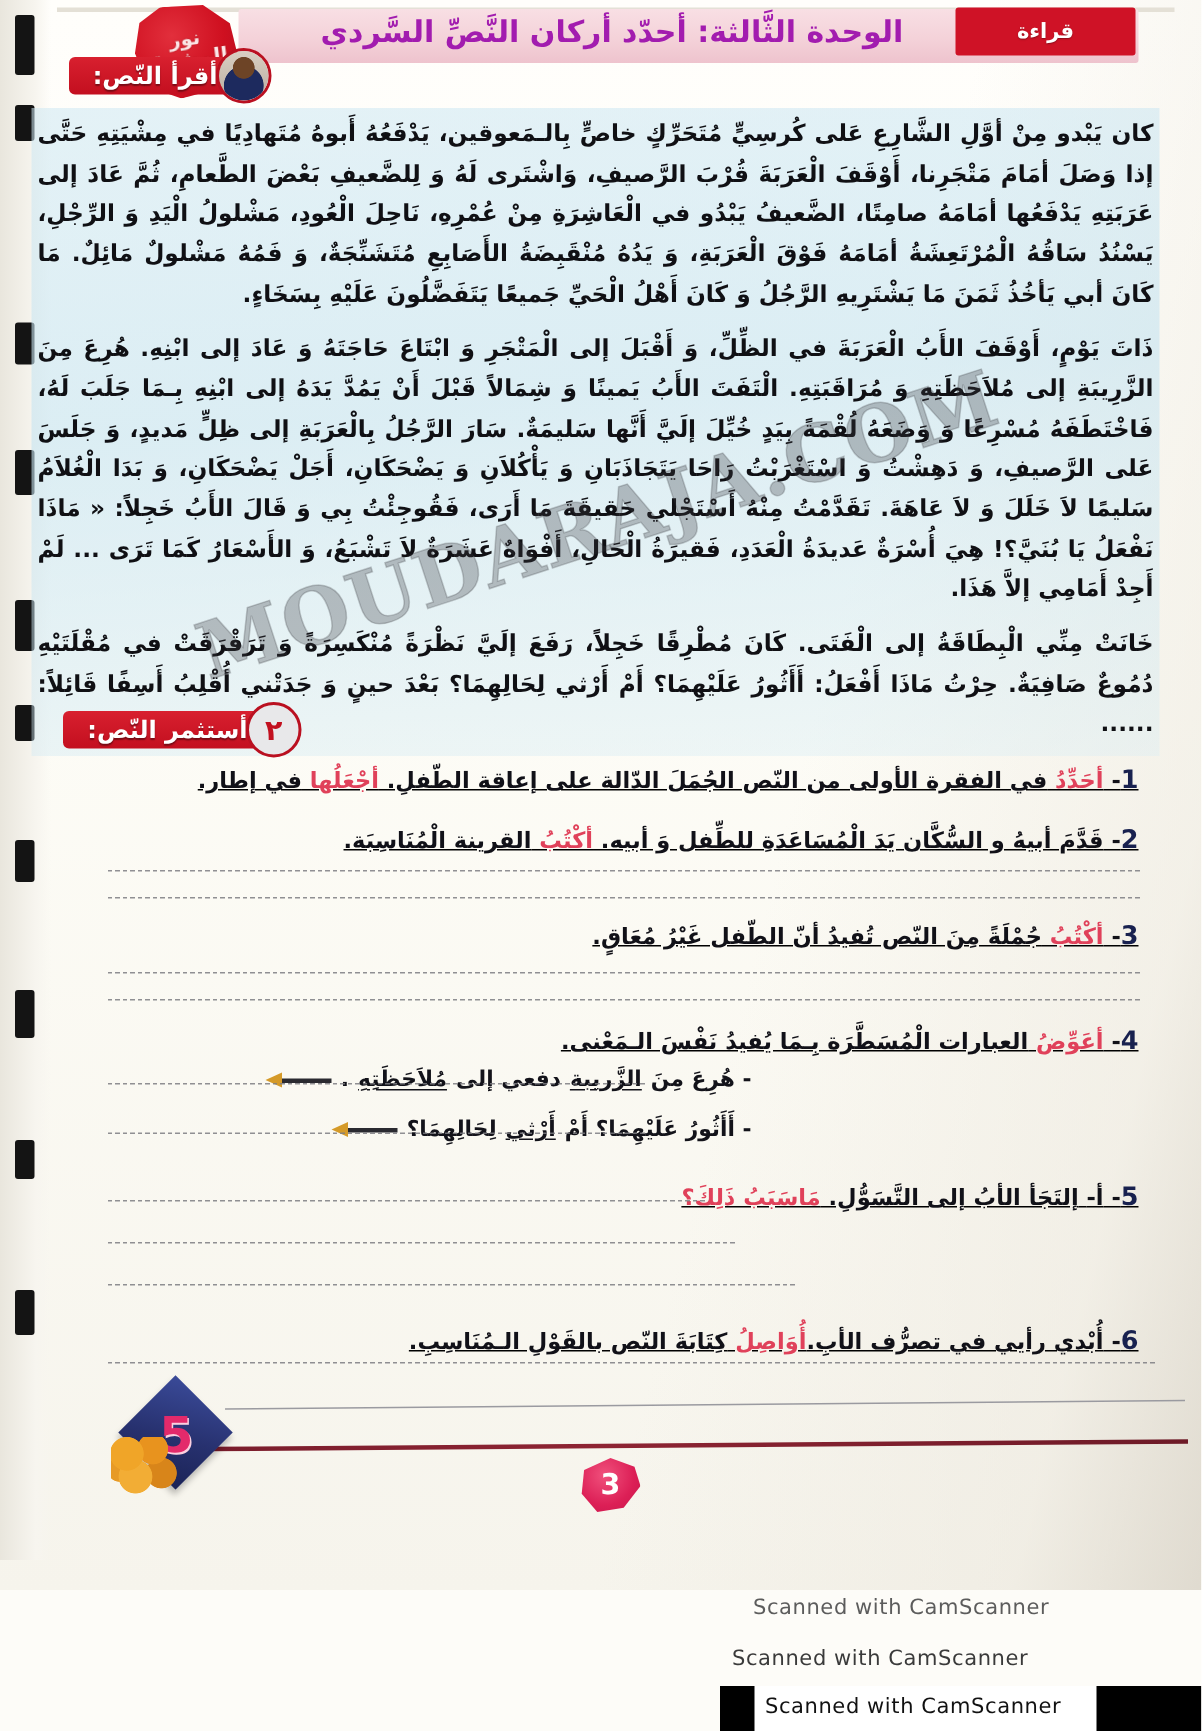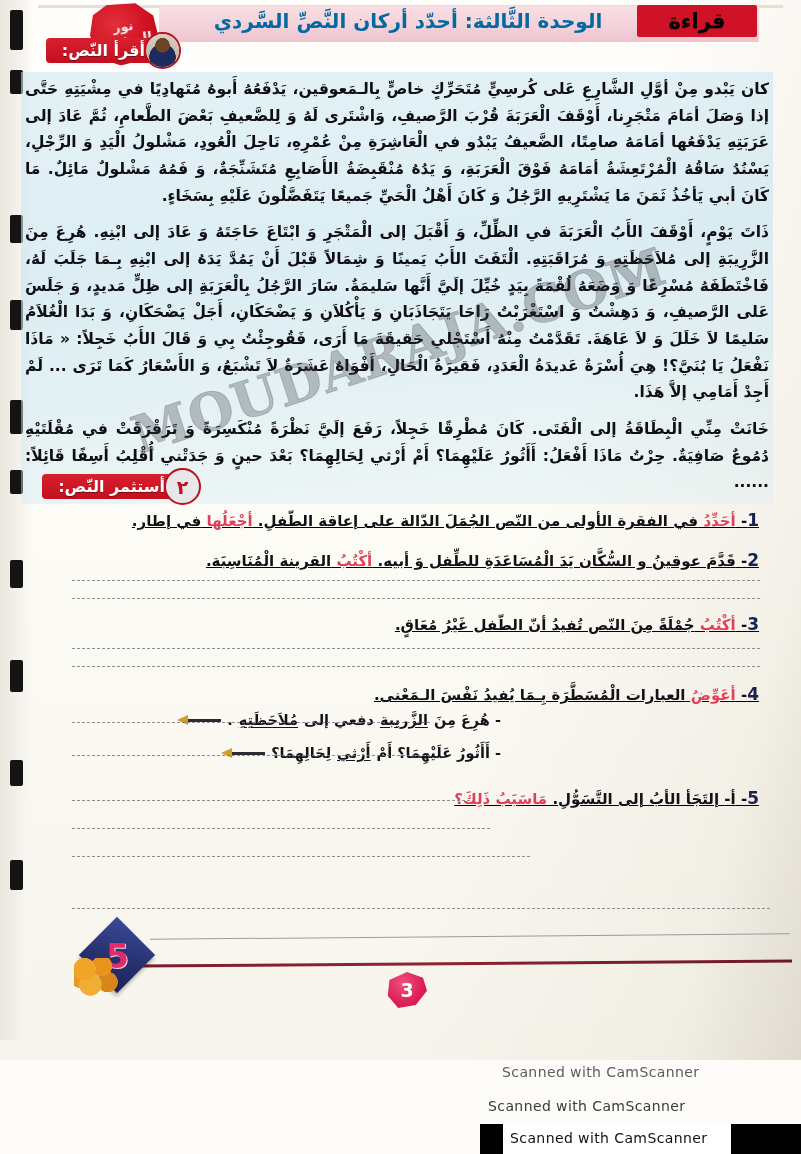--- a/index.html
+++ b/index.html
@@ -63,37 +63,37 @@
     position: absolute;
     right: 44px; top: 5px;
     width: 120px; height: 32px;
     background: #cf1226;
     display: flex;
     align-items: center;
     justify-content: center;
     border-radius: 2px;
   }
   .read-badge span {
-    color: #000000;
-    font-size: 21px;
+    color: #ffffff;
+    font-size: 14px;
     font-weight: bold;
     letter-spacing: 1px;
     text-shadow: 0 1px 1px rgba(0,0,0,.35);
     filter: blur(.25px);
   }
   .unit-title {
     position: absolute;
     right: 178px;
     top: 9px;
     width: 430px;
     text-align: center;
     direction: rtl;
     font-size: 20px;
     font-weight: bold;
-    color: #0369a1;
+    color: #a21caf;
     letter-spacing: -.2px;
   }
 
   
   .stamp {
     position: absolute;
     left: 90px; top: 3px;
     width: 68px; height: 62px;
     background: radial-gradient(ellipse at 38% 32%, #e22f3c 0%, #cf1020 58%, #b30c1c 100%);
     clip-path: polygon(30% 0%, 72% 3%, 96% 26%, 100% 63%, 78% 94%, 40% 100%, 10% 84%, 0% 46%, 8% 14%);
@@ -417,21 +417,21 @@
   </div>
 
   <div class="qblock" style="top:508px;">
     <p class="q">
       <span class="qn">1</span><span>- </span><span class="hl">أحَدِّدُ </span><span>في الفقرة الأولى من النّص الجُمَلَ الدّالة على إعاقة الطّفلِ. </span><span class="hl">أجْعَلُها </span><span>في إطار.</span>
     </p>
   </div>
 
   <div class="qblock" style="top:548px;">
     <p class="q">
-      <span class="qn">2</span><span>- </span><span>قَدَّمَ عوقينُ و السُّكَّان يَدَ الْمُسَاعَدَةِ للطِّفل وَ أبيه. </span><span class="hl">أكْتُبُ </span><span>القرينة الْمُنَاسِبَة.</span>
+      <span class="qn">2</span><span>- </span><span>قَدَّمَ أبيهُ و السُّكَّان يَدَ الْمُسَاعَدَةِ للطِّفل وَ أبيه. </span><span class="hl">أكْتُبُ </span><span>القرينة الْمُنَاسِبَة.</span>
     </p>
   </div>
 
   <div class="rule" style="left:72px; top:580px; width:690px;"></div>
   <div class="rule" style="left:72px; top:598px; width:690px;"></div>
 
   <div class="qblock" style="top:612px;">
     <p class="q">
       <span class="qn">3</span><span>- </span><span class="hl">أكْتُبُ </span><span>جُمْلَةً مِنَ النّص تُفيدُ أنّ الطّفل غَيْرُ مُعَاقٍ.</span>
     </p>
@@ -468,20 +468,25 @@
     <p class="q">
       <span class="qn">5</span><span>- </span><span>أ-</span><span> </span><span>إلتَجَأ الأبُ إلى التَّسَوُّلِ. </span><span class="hl">مَاسَبَبُ ذَلِكَ؟</span>
     </p>
   </div>
   <div class="rule" style="left:72px; top:800px; width:400px;"></div>
 
   <div class="rule" style="left:72px; top:828px; width:420px;"></div>
 
   <div class="rule" style="left:72px; top:856px; width:460px;"></div>
 
+  <div class="qblock" style="top:882px;">
+    <p class="q">
+      <span class="qn">6</span><span>- </span><span>أُبْدي رأيي في تصرُّف الأبِ.</span><span class="hl">أُوَاصِلُ </span><span>كِتَابَةَ النّص بالقَوْلِ الـمُنَاسِبِ.</span>
+    </p>
+  </div>
   <div class="rule" style="left:72px; top:908px; width:700px;"></div>
 
   <div class="foot-line-a"></div>
   <div class="foot-line-b"></div>
 
   <div class="diamond-wrap">
     <div class="diamond"></div>
     <div class="diamond-num">5</div>
     <div class="berries"></div>
   </div>

